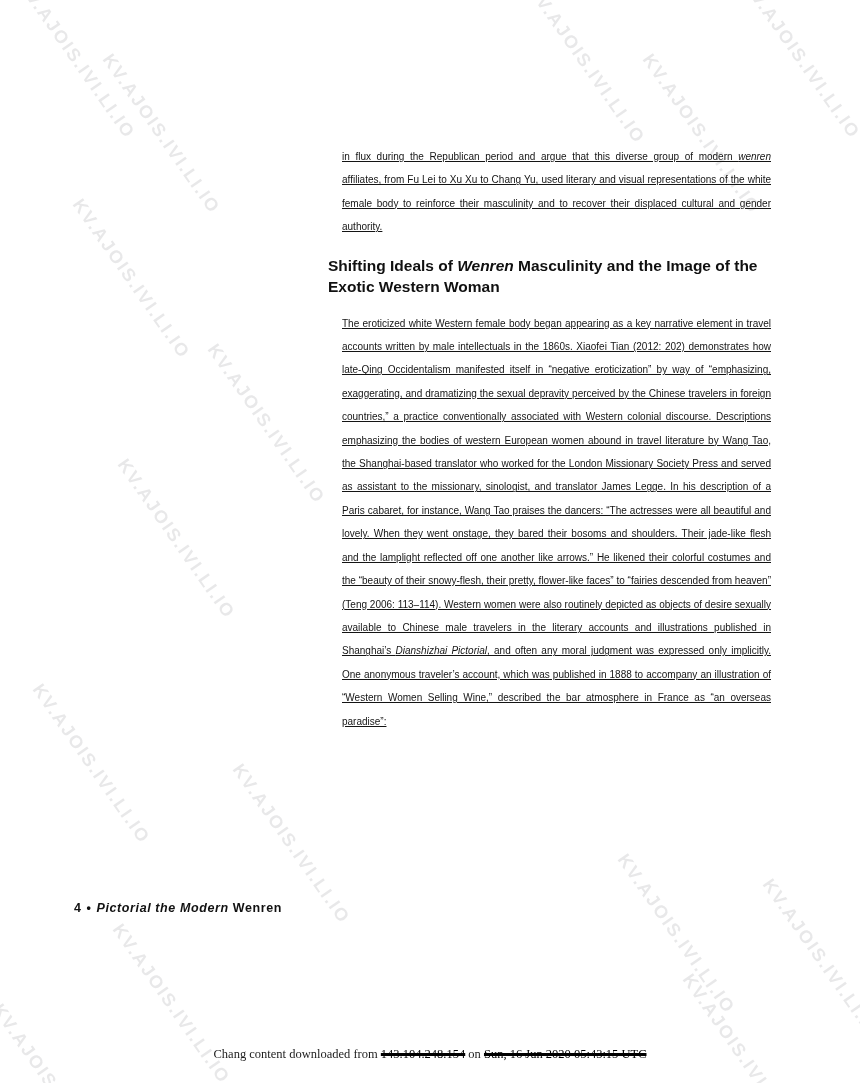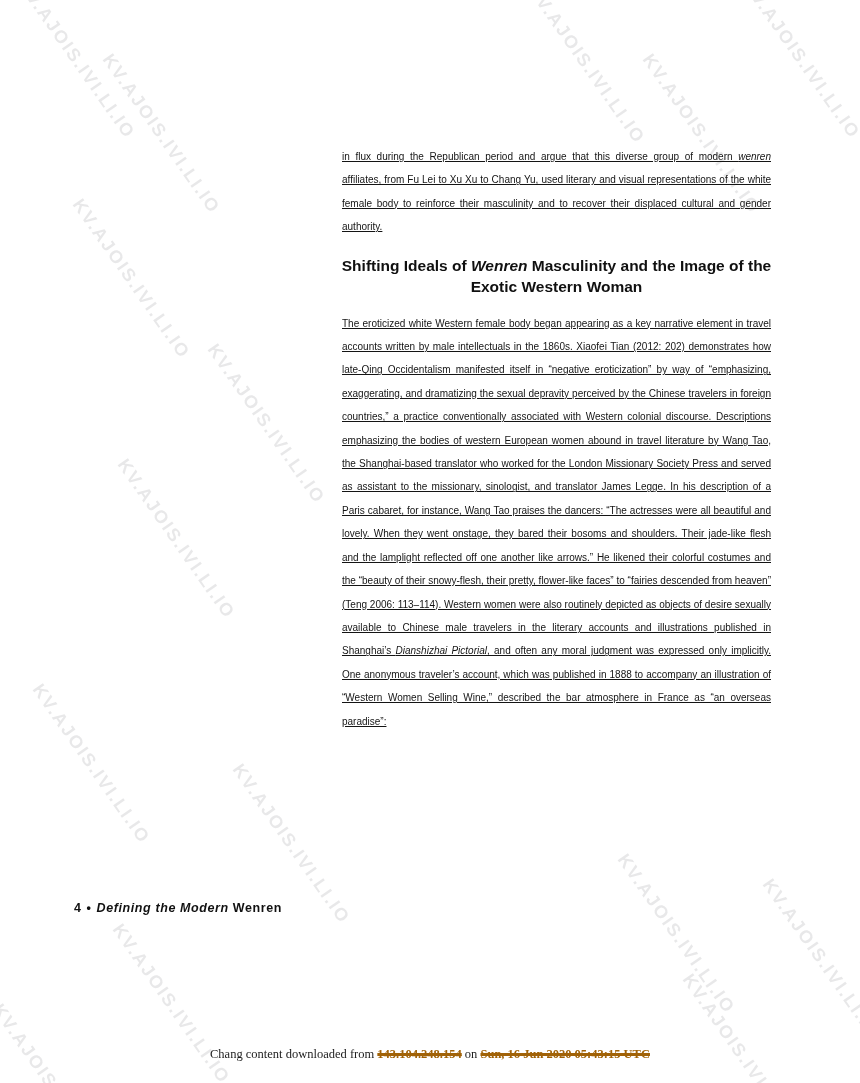--- a/index.html
+++ b/index.html
@@ -41,21 +41,21 @@
     line-height: 23.4px;
     text-align: justify;
     color: #141414;
     text-decoration: underline;
   }
   .heading {
     margin: 16px 0 10px 0;
     font-size: 15.5px;
     font-weight: bold;
     line-height: 21.5px;
-    text-align: center;
+    text-align: left;
     color: #101010;
   }
   .italic { font-style: italic; }
 
   
   .running-footer {
     position: absolute;
     left: 74px;
     top: 901px;
     font-size: 12.5px;
@@ -75,22 +75,21 @@
     text-align: center;
     font-family: "Liberation Serif", serif;
     font-size: 12.5px;
     line-height: 14.5px;
     color: #1c1c1c;
   }
   .redacted {
     filter: blur(0.7px);
     text-decoration: line-through;
     text-decoration-thickness: 2.5px;
-    color: #a16207;
-    font-weight: bold;
+    color: #000000;
   }
 </style>
 </head>
 <body>
 
 <div class="page">
 
   <span class="watermark" style="left:30px;  top:-25px;">KV.AJOIS.IVI.LI.IO</span>
   <span class="watermark" style="left:115px; top:50px;">KV.AJOIS.IVI.LI.IO</span>
   <span class="watermark" style="left:85px;  top:195px;">KV.AJOIS.IVI.LI.IO</span>
@@ -117,21 +116,21 @@
       <span>Shifting Ideals of </span><span class="italic">Wenren</span><span> Masculinity and the Image of the Exotic Western Woman</span>
     </h2>
 
     <p class="para">
       <span>The eroticized white Western female body began appearing as a key narrative element in travel accounts written by male intellectuals in the 1860s. Xiaofei Tian (2012: 202) demonstrates how late-Qing Occidentalism manifested itself in “negative eroticization” by way of “emphasizing, exaggerating, and dramatizing the sexual depravity perceived by the Chinese travelers in foreign countries,” a practice conventionally associated with Western colonial discourse. Descriptions emphasizing the bodies of western European women abound in travel literature by Wang Tao, the Shanghai-based translator who worked for the London Missionary Society Press and served as assistant to the missionary, sinologist, and translator James Legge. In his description of a Paris cabaret, for instance, Wang Tao praises the dancers: “The actresses were all beautiful and lovely. When they went onstage, they bared their bosoms and shoulders. Their jade-like flesh and the lamplight reflected off one another like arrows.” He likened their colorful costumes and the “beauty of their snowy-flesh, their pretty, flower-like faces” to “fairies descended from heaven” (Teng 2006: 113–114). Western women were also routinely depicted as objects of desire sexually available to Chinese male travelers in the literary accounts and illustrations published in Shanghai’s </span><span class="italic">Dianshizhai Pictorial</span><span>, and often any moral judgment was expressed only implicitly. One anonymous traveler’s account, which was published in 1888 to accompany an illustration of “Western Women Selling Wine,” described the bar atmosphere in France as “an overseas paradise”:</span>
     </p>
 
   </div>
 
   <div class="running-footer">
-    <span>4</span><span class="sep">•</span><span class="italic">Defining the Modern</span><span> Wenren</span>
+    <span>4</span><span class="sep">•</span><span class="italic">Pictorial the Modern</span><span> Wenren</span>
   </div>
 
   <div class="jstor-footer">
     <div>
       <span>Chang content downloaded from </span><span class="redacted">143.104.248.154</span><span> on </span><span class="redacted">Sun, 16 Jun 2020 05:43:15 UTC</span>
     </div>
   </div>
 
 </div>
 

